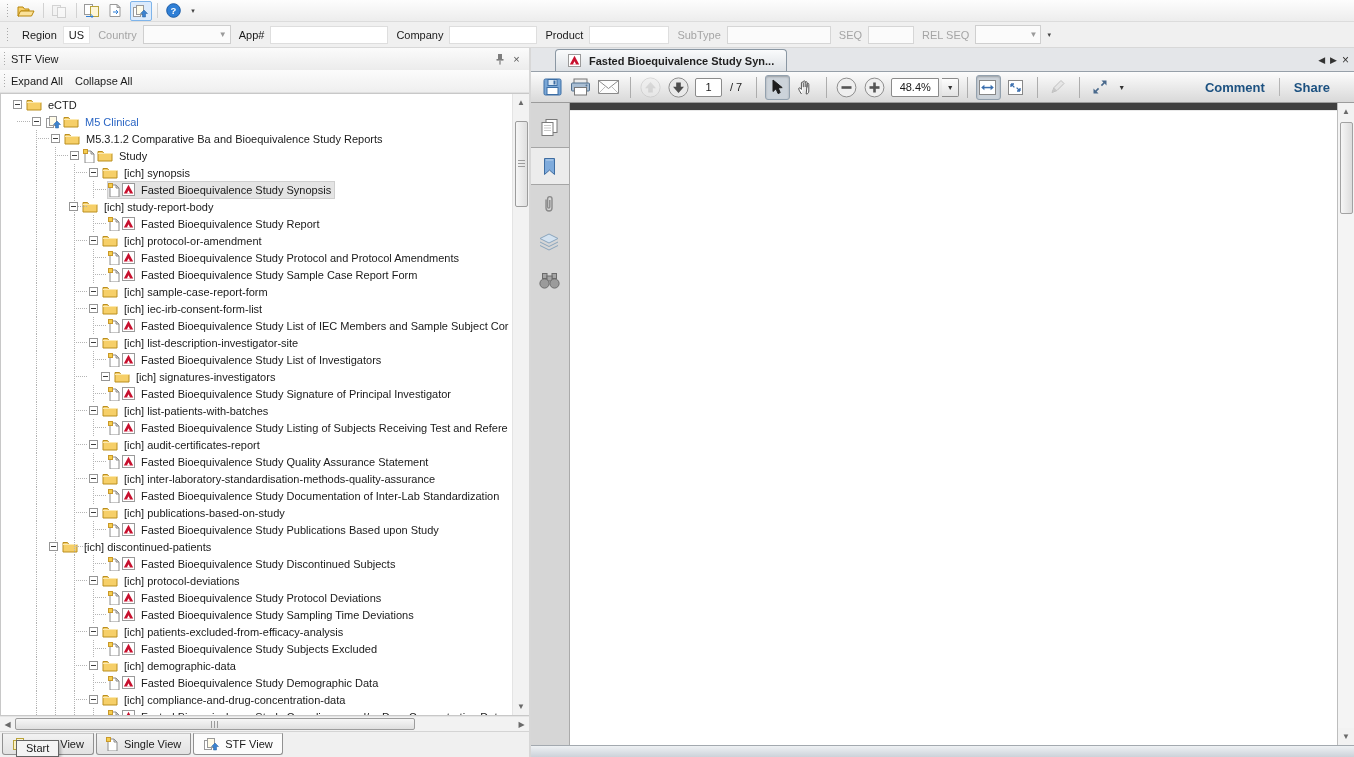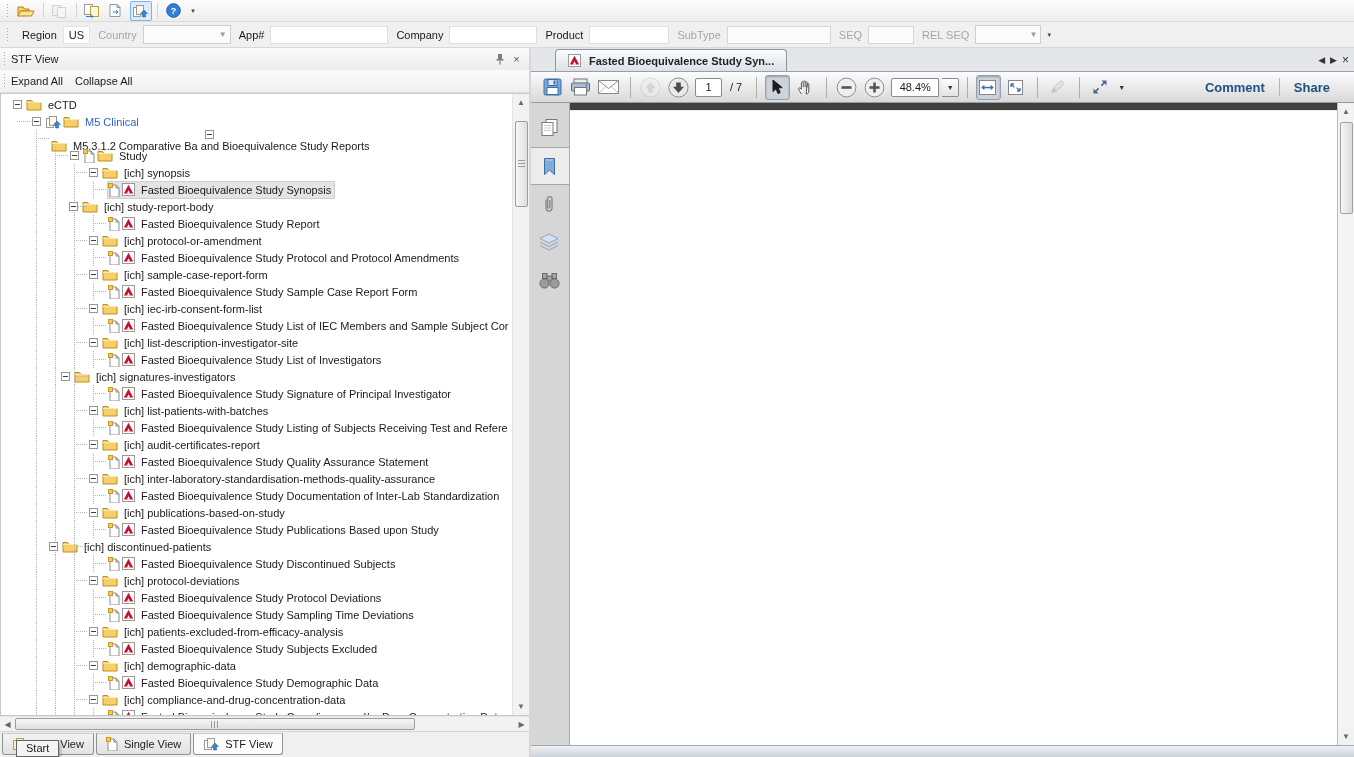--- a/index.html
+++ b/index.html
@@ -245,21 +245,21 @@
                     <path d="M1 4.5 H15" stroke="#fbe8ae"></path>
                   </svg>
                 </span>
                 <span class="tlabel blue">M5 Clinical</span>
               </span>
             </span>
           </div>
           <div class="trow">
             <span class="guide" style="left: 35px;"></span>
             <span class="stub" style="left: 35px;"></span>
-            <span class="tin" style="padding-left: 50px; flex-direction: column;">
+            <span class="tin" style="padding-left: 50px;">
               <span class="exp"></span>
               <span class="sel-box">
                 <span class="ticon">
                   <svg width="16" height="13" viewBox="0 0 16 13">
                     <path d="M1 2.5 h4.5 l1.5 2 H15 V12 H1 Z" fill="#f6cf68" stroke="#bb8f1f"></path>
                     <path d="M1 4.5 H15" stroke="#fbe8ae"></path>
                   </svg>
                 </span>
                 <span class="tlabel">M5.3.1.2 Comparative Ba and Bioequivalence Study Reports</span>
               </span>
@@ -418,64 +418,64 @@
                   </svg>
                 </span>
                 <span class="tlabel">Fasted Bioequivalence Study Protocol and Protocol Amendments</span>
               </span>
             </span>
           </div>
           <div class="trow">
             <span class="guide" style="left: 35px;"></span>
             <span class="guide" style="left: 54px;"></span>
             <span class="guide" style="left: 73px;"></span>
+            <span class="guide" style="left: 92px;"></span>
+            <span class="stub" style="left: 92px;"></span>
+            <span class="tin" style="padding-left: 107px;">
+              <span class="sel-box">
+                <span class="ticon">
+                  <svg width="12" height="14" viewBox="0 0 12 14">
+                    <path d="M2 2h6l3 3v9H2z" fill="#fff" stroke="#8c8c8c"></path>
+                    <path d="M8 2l3 3H8z" fill="#e8e8e8" stroke="#8c8c8c"></path>
+                    <rect x="0.5" y="0.5" width="4" height="4" fill="#f4cd4f" stroke="#c9982a"></rect>
+                  </svg>
+                </span>
+                <span class="ticon">
+                  <svg width="13" height="13" viewBox="0 0 13 13">
+                    <rect x="0.5" y="0.5" width="12" height="12" fill="#fff" stroke="#9a9a9a"></rect>
+                    <path d="M1.8 10.6 L6.5 1.8 L11.2 10.6 Z" fill="#c8102e"></path>
+                    <path d="M4.9 10.6 L6.5 7.2 L8.1 10.6 Z" fill="#fff"></path>
+                  </svg>
+                </span>
+                <span class="tlabel">Fasted Bioequivalence Study Sample Case Report Form</span>
+              </span>
+            </span>
+          </div>
+          <div class="trow">
+            <span class="guide" style="left: 35px;"></span>
+            <span class="guide" style="left: 54px;"></span>
+            <span class="guide" style="left: 73px;"></span>
             <span class="stub" style="left: 73px;"></span>
             <span class="tin" style="padding-left: 88px;">
               <span class="exp"></span>
               <span class="sel-box">
                 <span class="ticon">
                   <svg width="16" height="13" viewBox="0 0 16 13">
                     <path d="M1 2.5 h4.5 l1.5 2 H15 V12 H1 Z" fill="#f6cf68" stroke="#bb8f1f"></path>
                     <path d="M1 4.5 H15" stroke="#fbe8ae"></path>
                   </svg>
                 </span>
                 <span class="tlabel">[ich] sample-case-report-form</span>
               </span>
             </span>
           </div>
           <div class="trow">
             <span class="guide" style="left: 35px;"></span>
             <span class="guide" style="left: 54px;"></span>
             <span class="guide" style="left: 73px;"></span>
-            <span class="guide" style="left: 92px;"></span>
-            <span class="stub" style="left: 92px;"></span>
-            <span class="tin" style="padding-left: 107px;">
-              <span class="sel-box">
-                <span class="ticon">
-                  <svg width="12" height="14" viewBox="0 0 12 14">
-                    <path d="M2 2h6l3 3v9H2z" fill="#fff" stroke="#8c8c8c"></path>
-                    <path d="M8 2l3 3H8z" fill="#e8e8e8" stroke="#8c8c8c"></path>
-                    <rect x="0.5" y="0.5" width="4" height="4" fill="#f4cd4f" stroke="#c9982a"></rect>
-                  </svg>
-                </span>
-                <span class="ticon">
-                  <svg width="13" height="13" viewBox="0 0 13 13">
-                    <rect x="0.5" y="0.5" width="12" height="12" fill="#fff" stroke="#9a9a9a"></rect>
-                    <path d="M1.8 10.6 L6.5 1.8 L11.2 10.6 Z" fill="#c8102e"></path>
-                    <path d="M4.9 10.6 L6.5 7.2 L8.1 10.6 Z" fill="#fff"></path>
-                  </svg>
-                </span>
-                <span class="tlabel">Fasted Bioequivalence Study Sample Case Report Form</span>
-              </span>
-            </span>
-          </div>
-          <div class="trow">
-            <span class="guide" style="left: 35px;"></span>
-            <span class="guide" style="left: 54px;"></span>
-            <span class="guide" style="left: 73px;"></span>
             <span class="stub" style="left: 73px;"></span>
             <span class="tin" style="padding-left: 88px;">
               <span class="exp"></span>
               <span class="sel-box">
                 <span class="ticon">
                   <svg width="16" height="13" viewBox="0 0 16 13">
                     <path d="M1 2.5 h4.5 l1.5 2 H15 V12 H1 Z" fill="#f6cf68" stroke="#bb8f1f"></path>
                     <path d="M1 4.5 H15" stroke="#fbe8ae"></path>
                   </svg>
                 </span>
@@ -551,21 +551,21 @@
                 </span>
                 <span class="tlabel">Fasted Bioequivalence Study List of Investigators</span>
               </span>
             </span>
           </div>
           <div class="trow">
             <span class="guide" style="left: 35px;"></span>
             <span class="guide" style="left: 54px;"></span>
             <span class="guide" style="left: 73px;"></span>
             <span class="stub" style="left: 73px;"></span>
-            <span class="tin" style="padding-left: 60px;">
+            <span class="tin" style="padding-left: 100px;">
               <span class="exp"></span>
               <span class="sel-box">
                 <span class="ticon">
                   <svg width="16" height="13" viewBox="0 0 16 13">
                     <path d="M1 2.5 h4.5 l1.5 2 H15 V12 H1 Z" fill="#f6cf68" stroke="#bb8f1f"></path>
                     <path d="M1 4.5 H15" stroke="#fbe8ae"></path>
                   </svg>
                 </span>
                 <span class="tlabel">[ich] signatures-investigators</span>
               </span>

